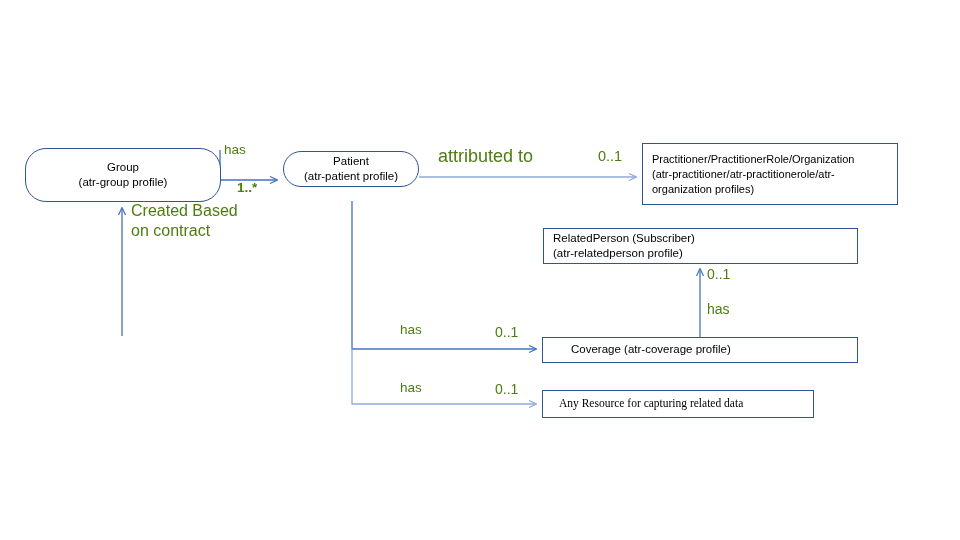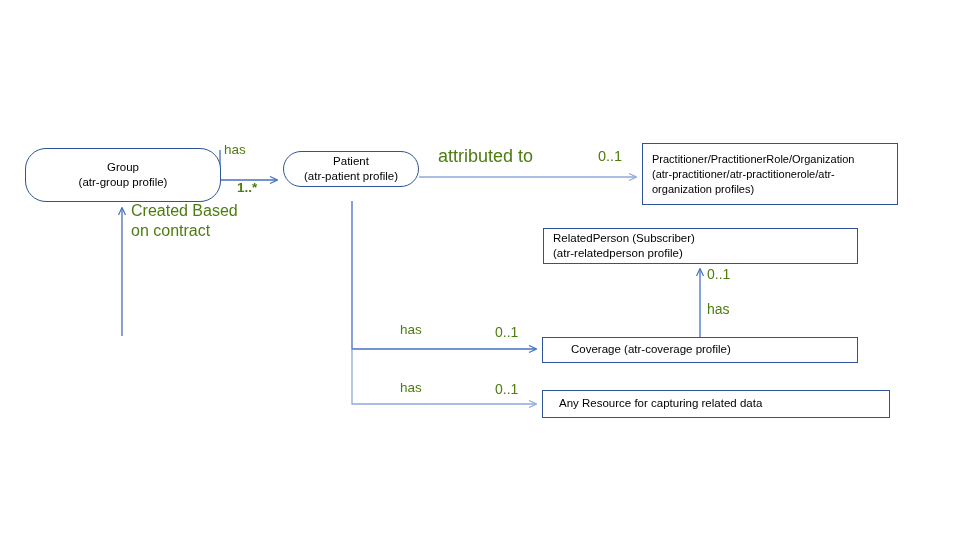--- a/index.html
+++ b/index.html
@@ -120,21 +120,21 @@
 
   <div class="node left" style="left:543px; top:228px; width:315px; height:36px;">
     <span class="line">RelatedPerson (Subscriber)</span>
     <span class="line">(atr-relatedperson profile)</span>
   </div>
 
   <div class="node left" style="left:542px; top:337px; width:316px; height:26px; padding-left:28px;">
     <span class="line">Coverage (atr-coverage profile)</span>
   </div>
 
-  <div class="node left" style="left:542px; top:390px; width:348px; height:28px; padding-left:16px;">
+  <div class="node left" style="left:542px; top:390px; width:272px; height:28px; padding-left:16px;font-family:Liberation Serif, serif;">
     <span class="line">Any Resource for capturing related data</span>
   </div>
 
 
   <div class="edge-label" style="left:224px; top:142px;">has</div>
 
   <div class="edge-label" style="left:237px; top:180px; font-weight:600;">1..*</div>
 
   <div class="edge-label" style="left:438px; top:148px; font-size:18px;">attributed to</div>
 

